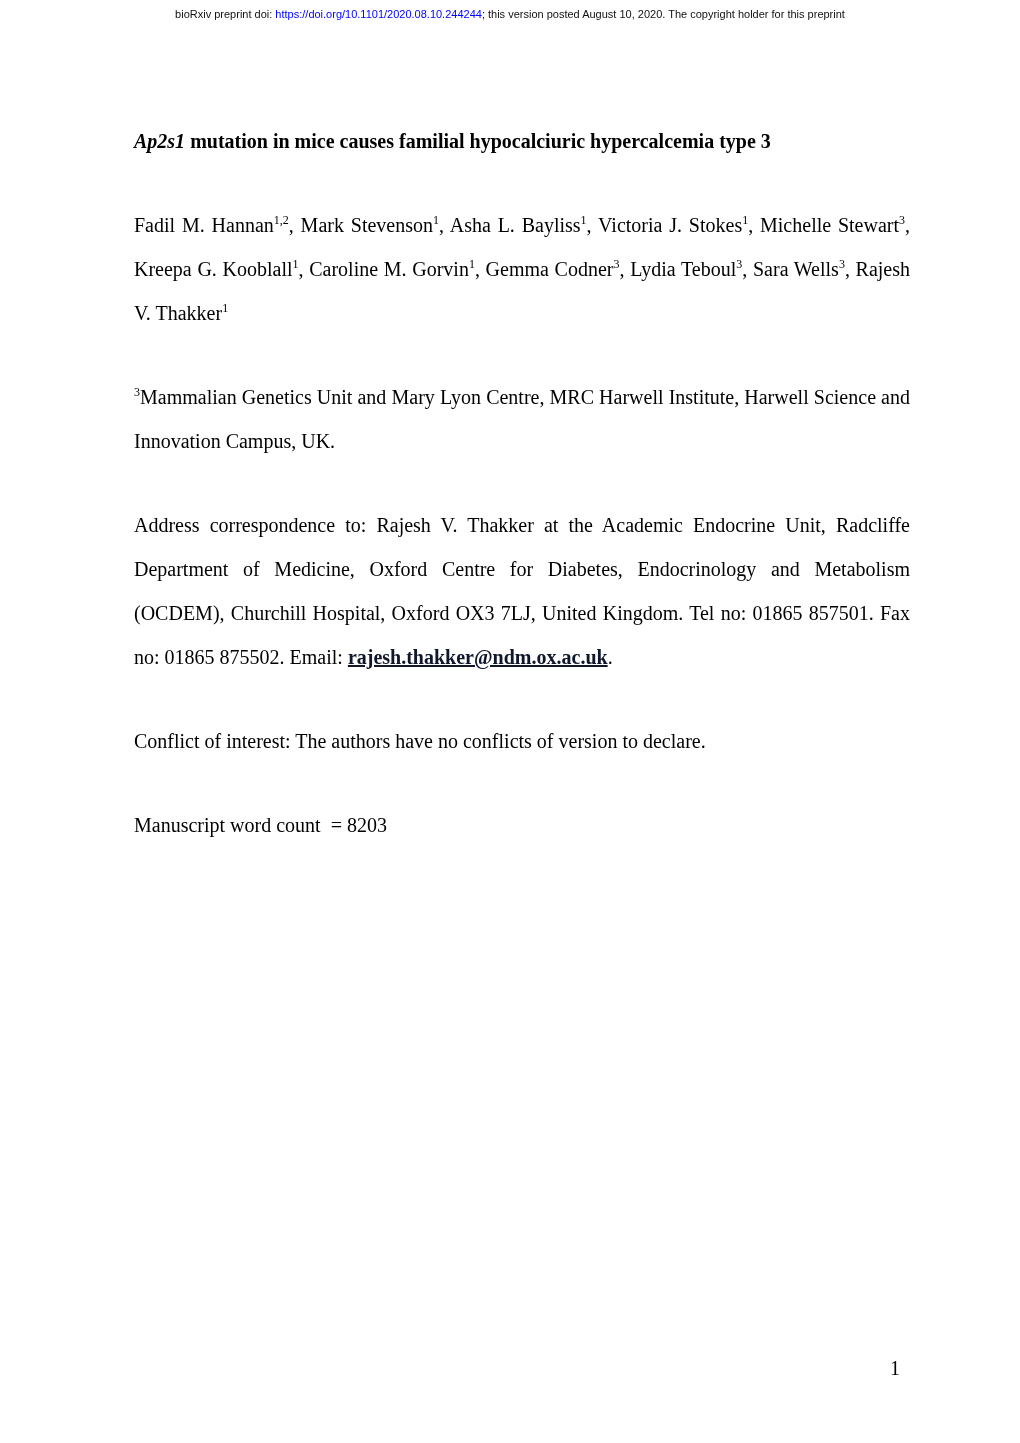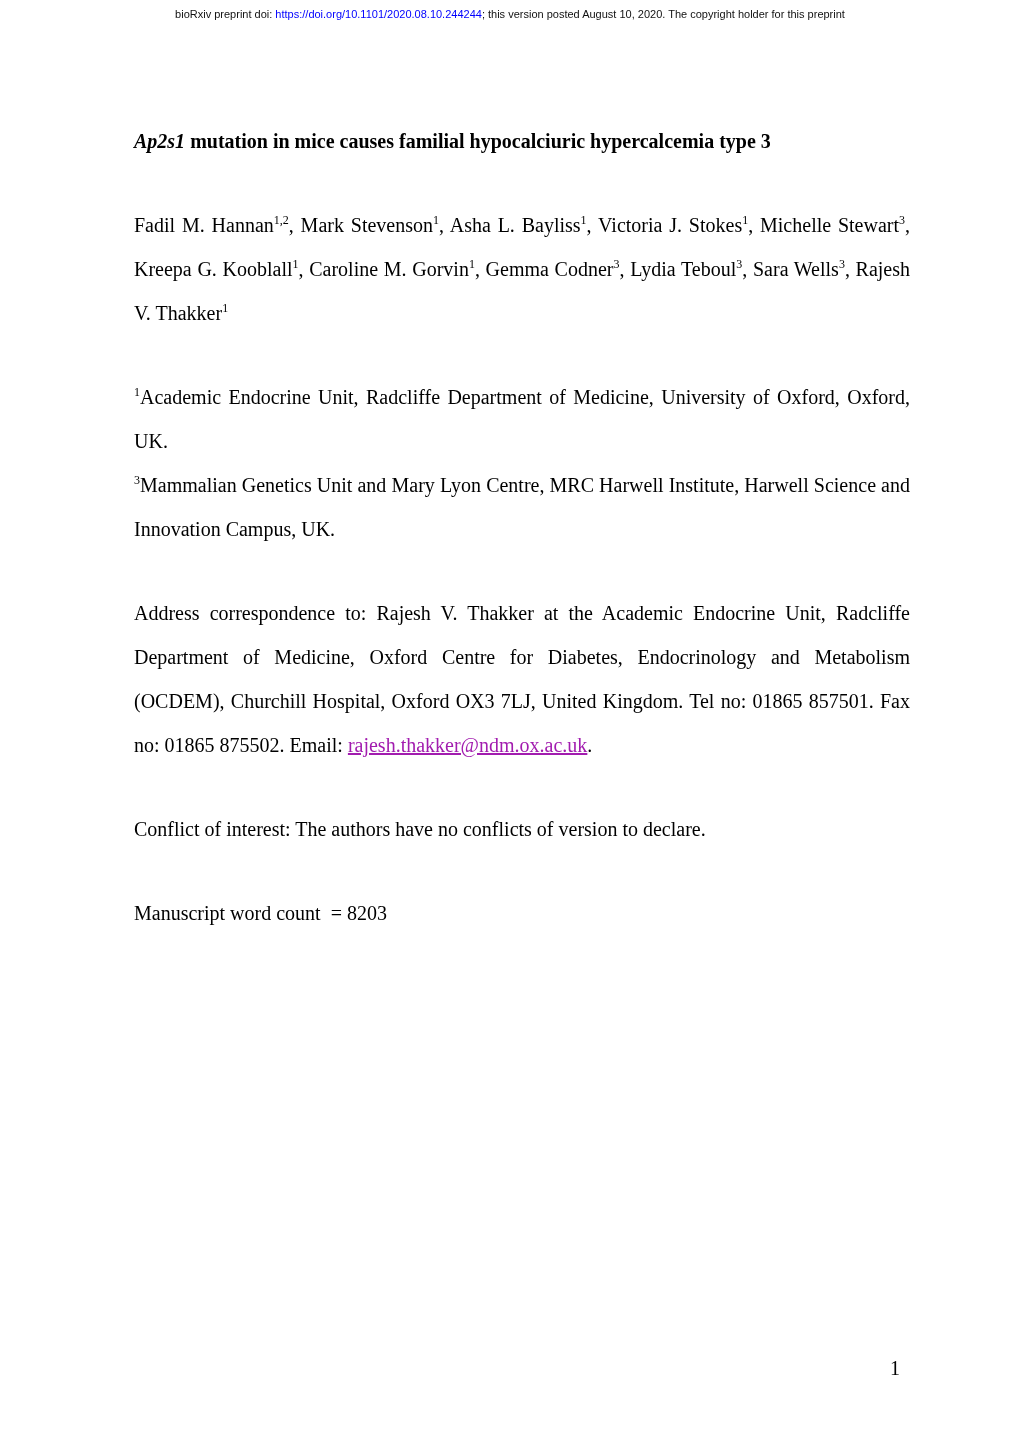--- a/index.html
+++ b/index.html
@@ -69,23 +69,24 @@
   }
   .correspondence {
     text-align: justify;
   }
   sup {
     font-size: 12px;
     line-height: 0;
     vertical-align: super;
   }
   .email-link {
-    color: #a21caf;
+    color: #0f172a;
     text-decoration: underline;
     cursor: pointer;
+    font-weight: bold;
   }
   .wordcount {
     white-space: pre-wrap;
   }
   
   .page-number {
     position: absolute;
     top: 1356px;
     left: 124px;
     width: 776px;
@@ -103,21 +104,20 @@
     <div><span>bioRxiv preprint doi: </span><a class="doi-link">https://doi.org/10.1101/2020.08.10.244244</a><span>; this version posted August 10, 2020. The copyright holder for this preprint</span></div>
   </div>
 
   <div class="content">
 
     <div class="para title"><span class="gene">Ap2s1</span><span> mutation in mice causes familial hypocalciuric hypercalcemia type 3</span></div>
 
     <div class="para authors"><span>Fadil M. Hannan</span><sup>1,2</sup>, <span>Mark Stevenson</span><sup>1</sup>, <span>Asha L. Bayliss</span><sup>1</sup>, <span>Victoria J. Stokes</span><sup>1</sup>, <span>Michelle Stewart</span><sup>3</sup>, <span>Kreepa G. Kooblall</span><sup>1</sup>, <span>Caroline M. Gorvin</span><sup>1</sup>, <span>Gemma Codner</span><sup>3</sup>, <span>Lydia Teboul</span><sup>3</sup>, <span>Sara Wells</span><sup>3</sup>, <span>Rajesh V. Thakker</span><sup>1</sup></div>
 
     <div class="affil-group">
-        <div class="affil stretch"><sup>1</sup>Academic Endocrine Unit, Radcliffe Department of Medicine, University of Oxford, Oxford, UK.</div>
         <div class="affil"><sup>3</sup>Mammalian Genetics Unit and Mary Lyon Centre, MRC Harwell Institute, Harwell Science and Innovation Campus, UK.</div>
       </div>
 
     <div class="para correspondence"><span>Address correspondence to: Rajesh V. Thakker at the Academic Endocrine Unit, Radcliffe Department of Medicine, Oxford Centre for Diabetes, Endocrinology and Metabolism (OCDEM), Churchill Hospital, Oxford OX3 7LJ, United Kingdom. Tel no: 01865 857501. Fax no: 01865 875502. Email: </span><a class="email-link">rajesh.thakker@ndm.ox.ac.uk</a><span>.</span></div>
 
     <div class="para">Conflict of interest: The authors have no conflicts of version to declare.</div>
 
     <div class="para wordcount">Manuscript word count  = 8203</div>
 
   </div>

